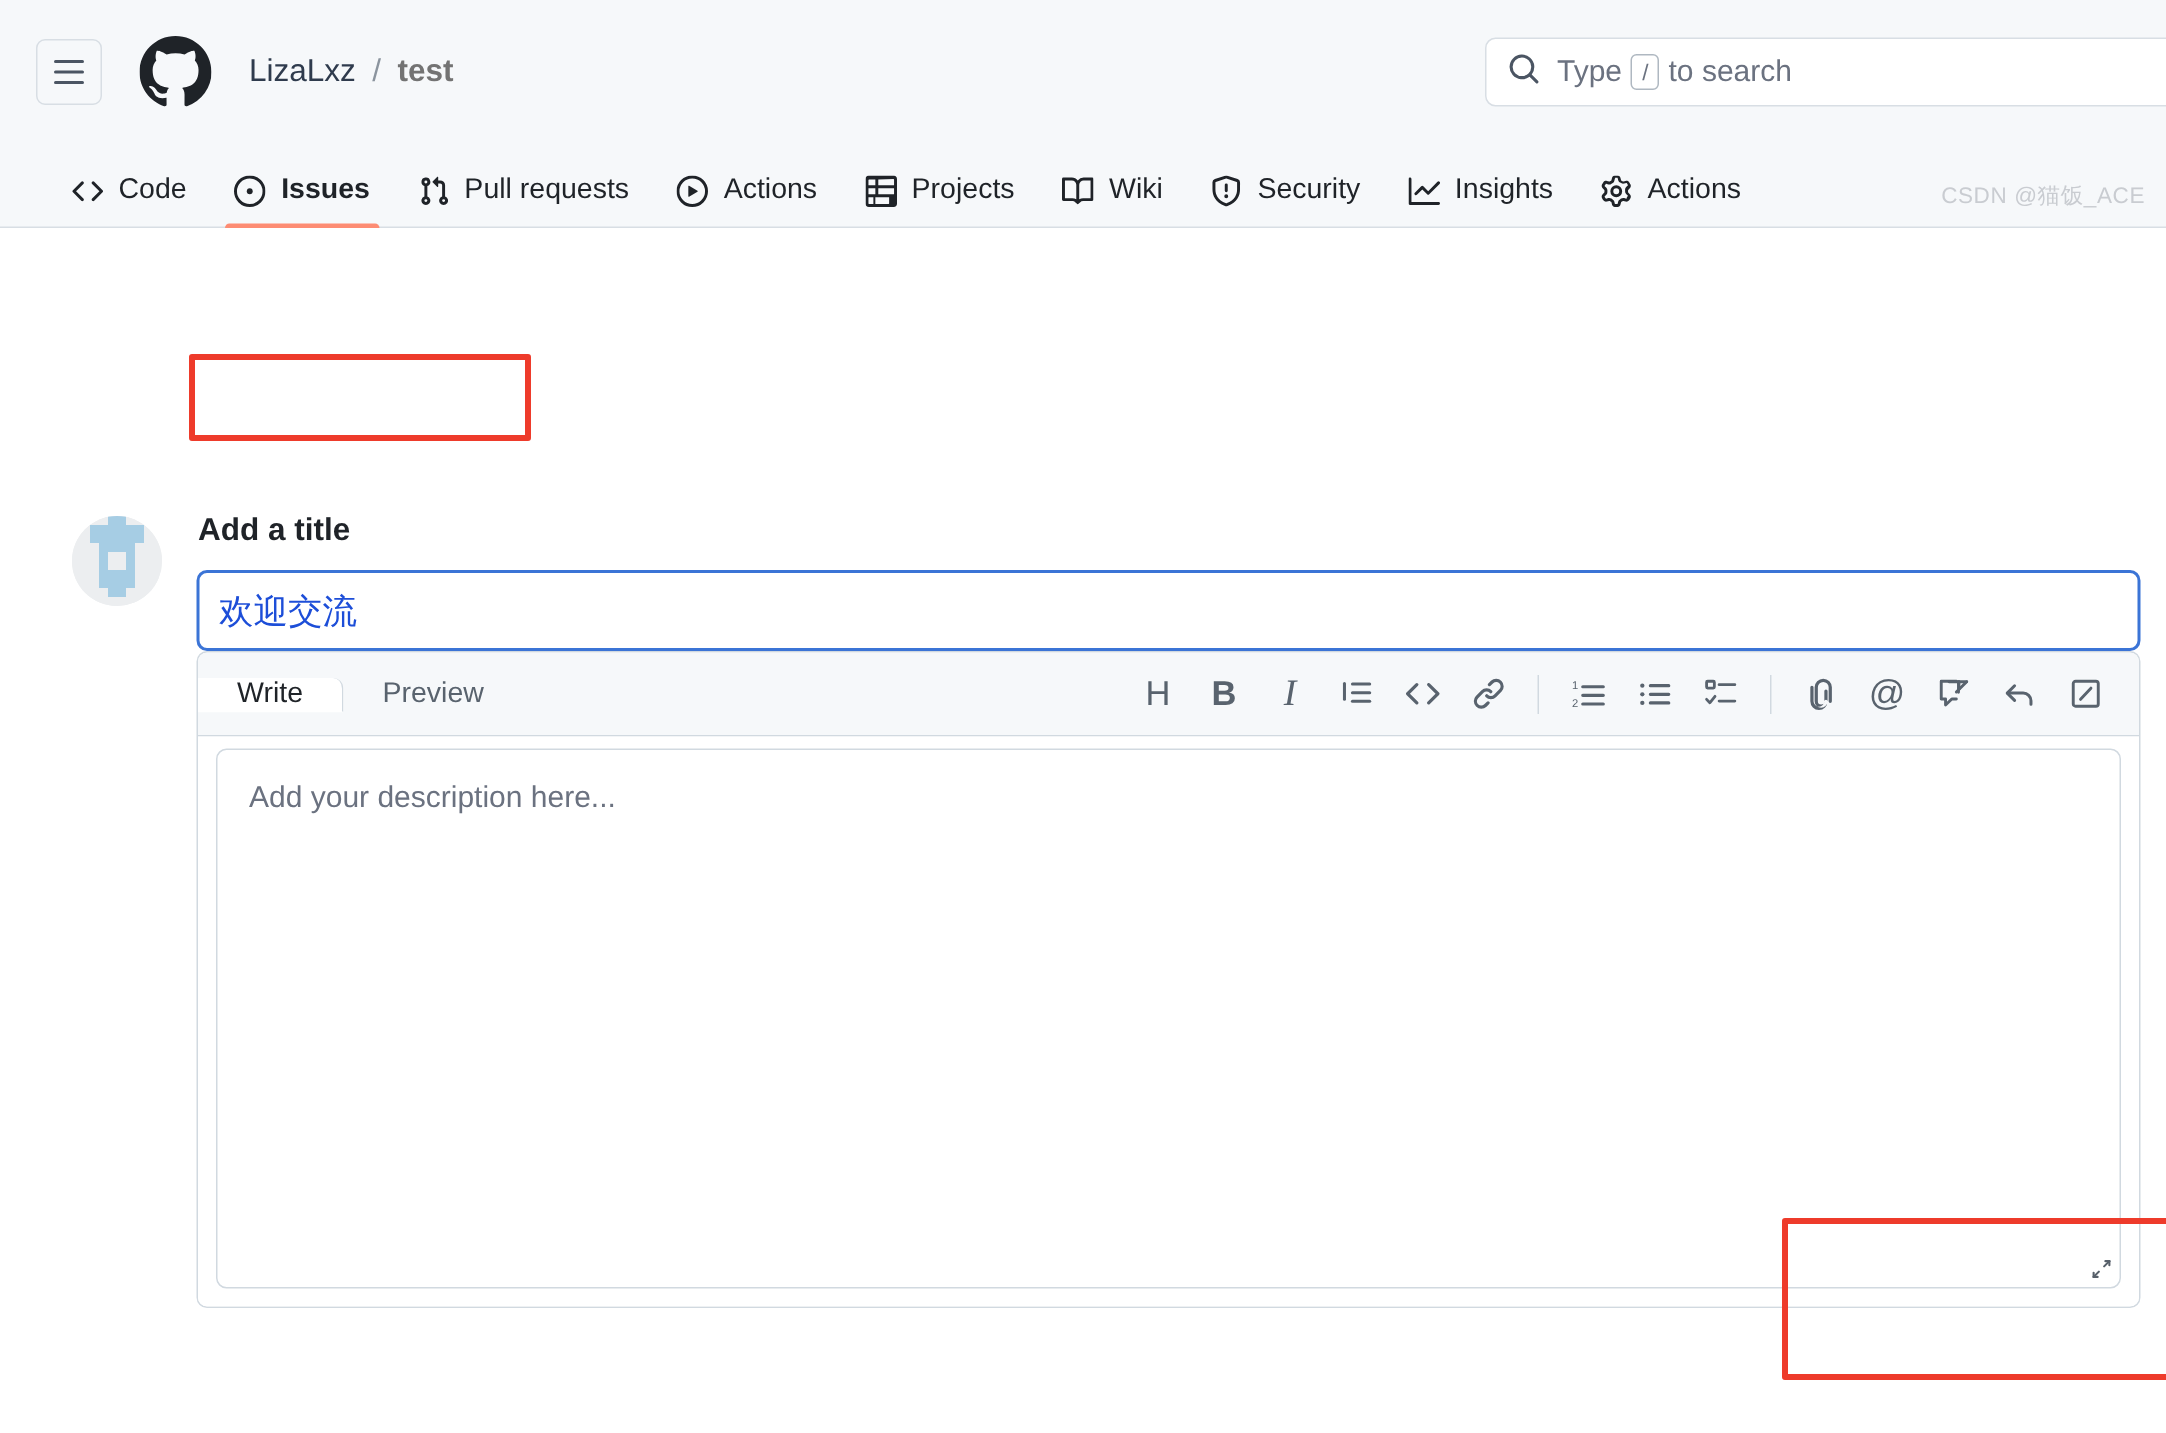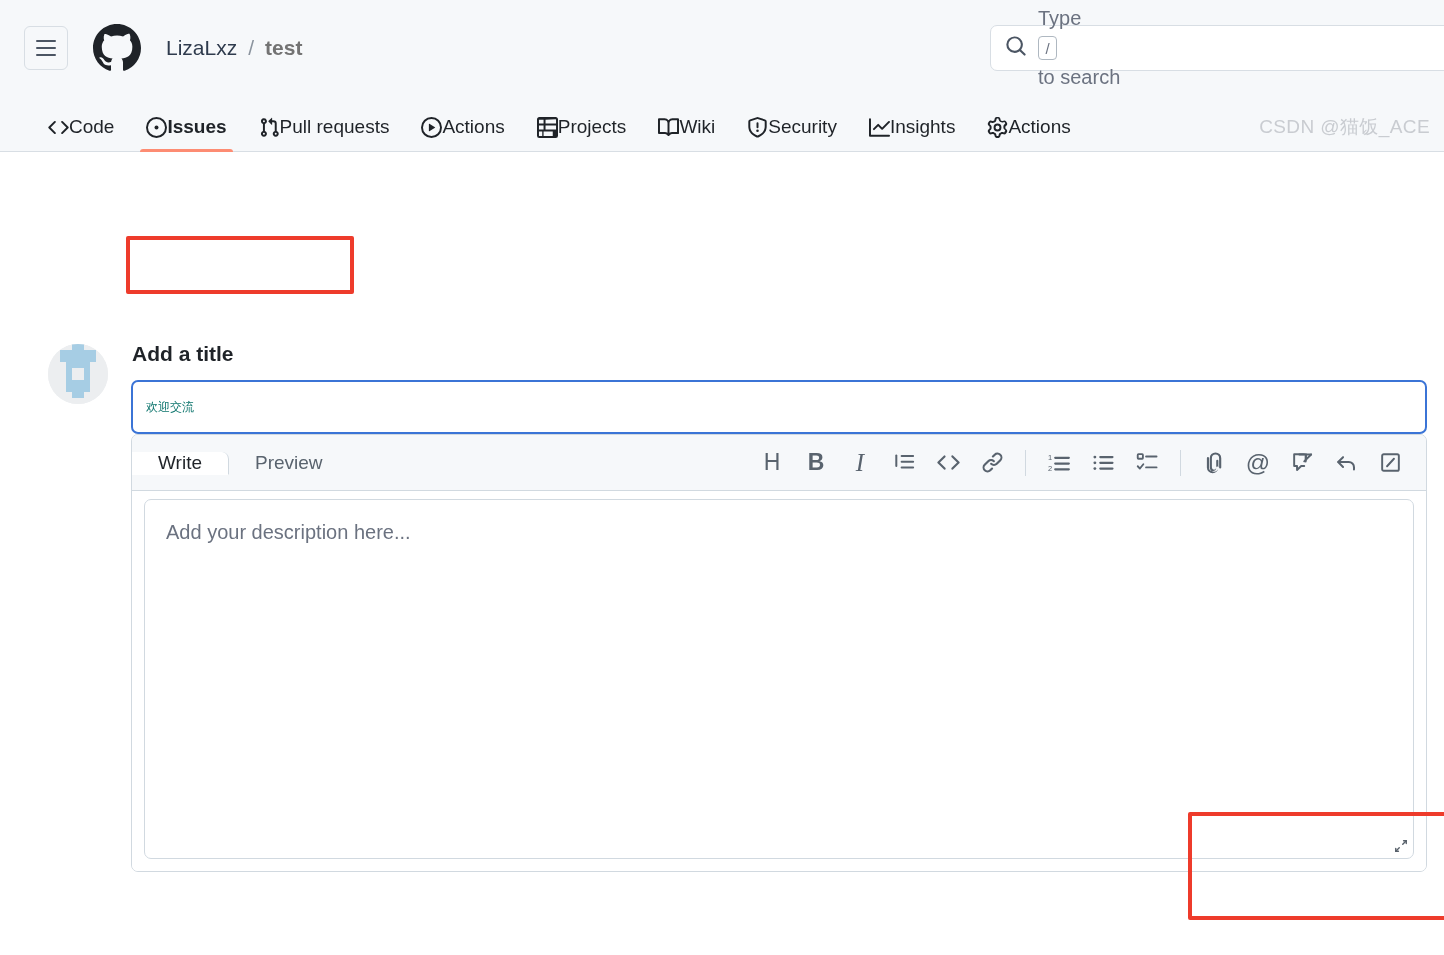--- a/index.html
+++ b/index.html
@@ -60,23 +60,22 @@
     border: 1px solid #d8dee4;
     border-radius: 7px;
     background: #ffffff;
     display: flex; align-items: center;
     padding: 0 14px;
     gap: 11px;
     cursor: text;
   }
   .search-box .ph {
     font-size: 20px; color: #6b7280;
-    display: flex; gap: 6px;
+    display: flex; align-items: center; gap: 6px;
     white-space: nowrap;
-    flex-direction: column;
   }
   .slash-key {
     display: inline-flex; align-items: center; justify-content: center;
     width: 19px; height: 24px;
     border: 1px solid #afb8c1;
     border-radius: 4px;
     font-size: 15px; color: #6b7280;
     line-height: 1;
   }
 
@@ -86,20 +85,21 @@
     background: #f6f8fa;
     border-bottom: 1px solid #d8dee4;
     display: flex;
     align-items: flex-end;
     padding-left: 32px;
     gap: 0px;
     position: relative;
   }
   .navtab {
     display: flex; align-items: center;
+    gap: 10px;
     padding: 0 16px 13px 16px;
     font-size: 19px;
     color: #1f2328;
     cursor: pointer;
     position: relative;
     white-space: nowrap;
   }
   .navtab.active { font-weight: 700; text-align: center; }
   .navtab.active::after {
     content: "";
@@ -135,22 +135,22 @@
     color: #1f2328;
     margin: 0 0 14px 1px;
   }
   .title-input {
     width: 1296px;
     height: 54px;
     border: 2px solid #3b74d6;
     border-radius: 7px;
     background: #ffffff;
     font-family: inherit;
-    font-size: 12px;
-    color: #0f766e;
+    font-size: 23px;
+    color: #1d4ed8;
     padding: 0 13px;
     outline: none;
   }
   .desc-label { margin-top: 44px; }
 
   .editor {
     width: 1296px;
     border: 1px solid #d1d9e0;
     border-radius: 7px;
     background: #ffffff;
@@ -227,21 +227,21 @@
   .resize-grip {
     position: absolute;
     right: 18px; bottom: 18px;
     width: 14px; height: 14px;
     pointer-events: none;
     color: #57606a;
   }
   .watermark {
     position: absolute;
     right: 14px; bottom: 12px;
-    font-size: 19px;
+    font-size: 15px;
     color: #c9ccd1;
     letter-spacing: 0.4px;
   }
 
   
   .anno {
     position: absolute;
     border: 4px solid #ee3b2b;
     border-radius: 2px;
     pointer-events: none;

